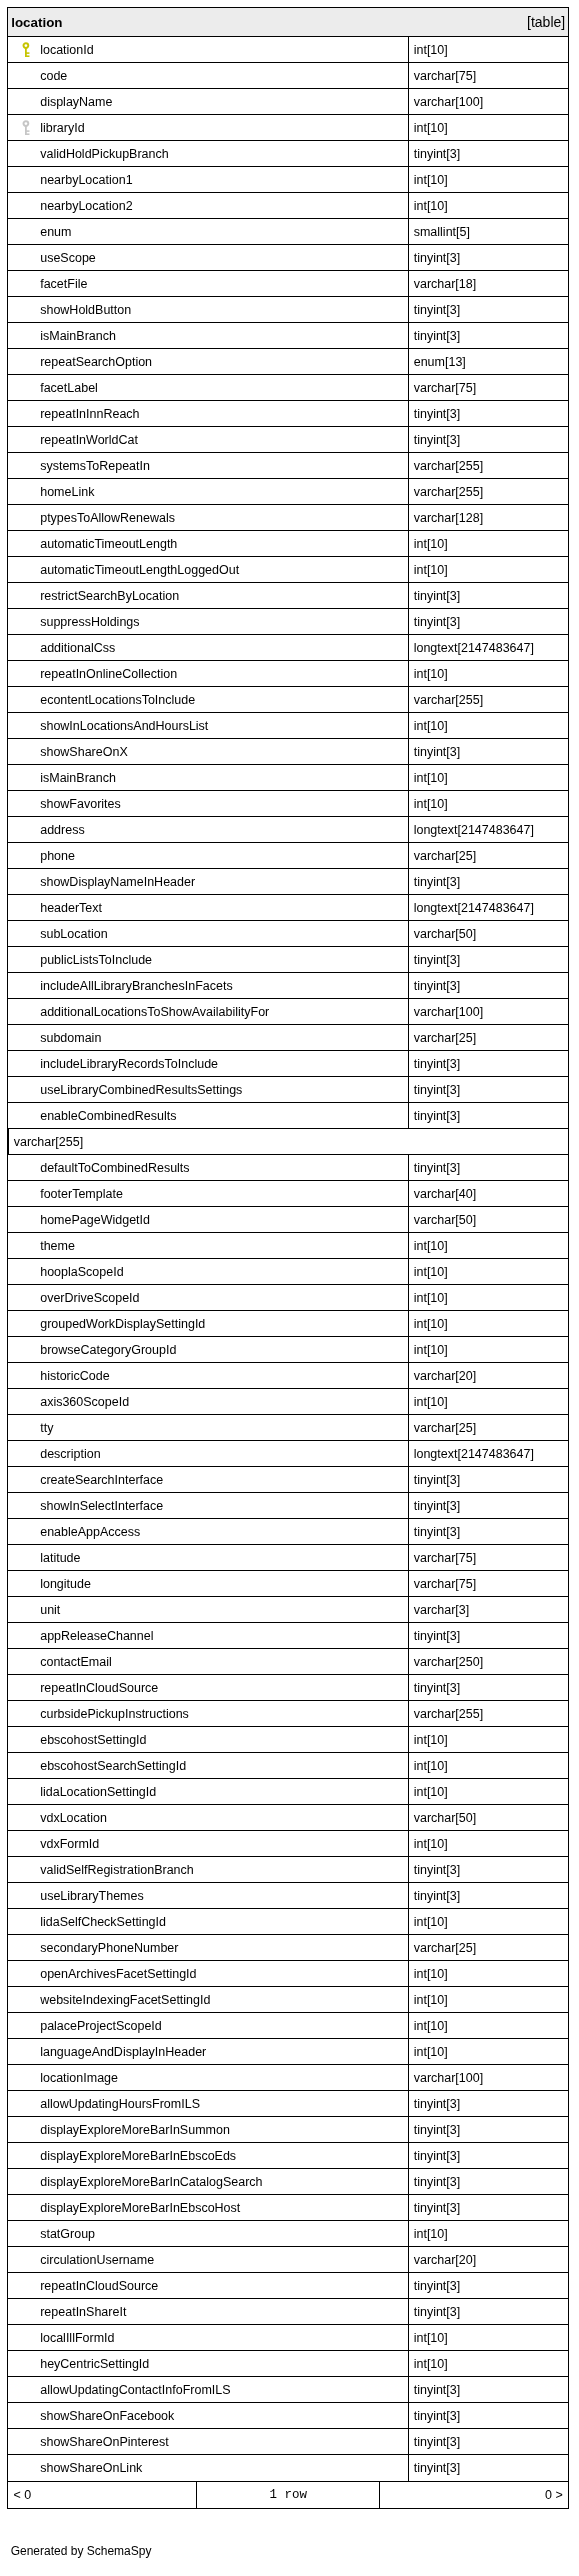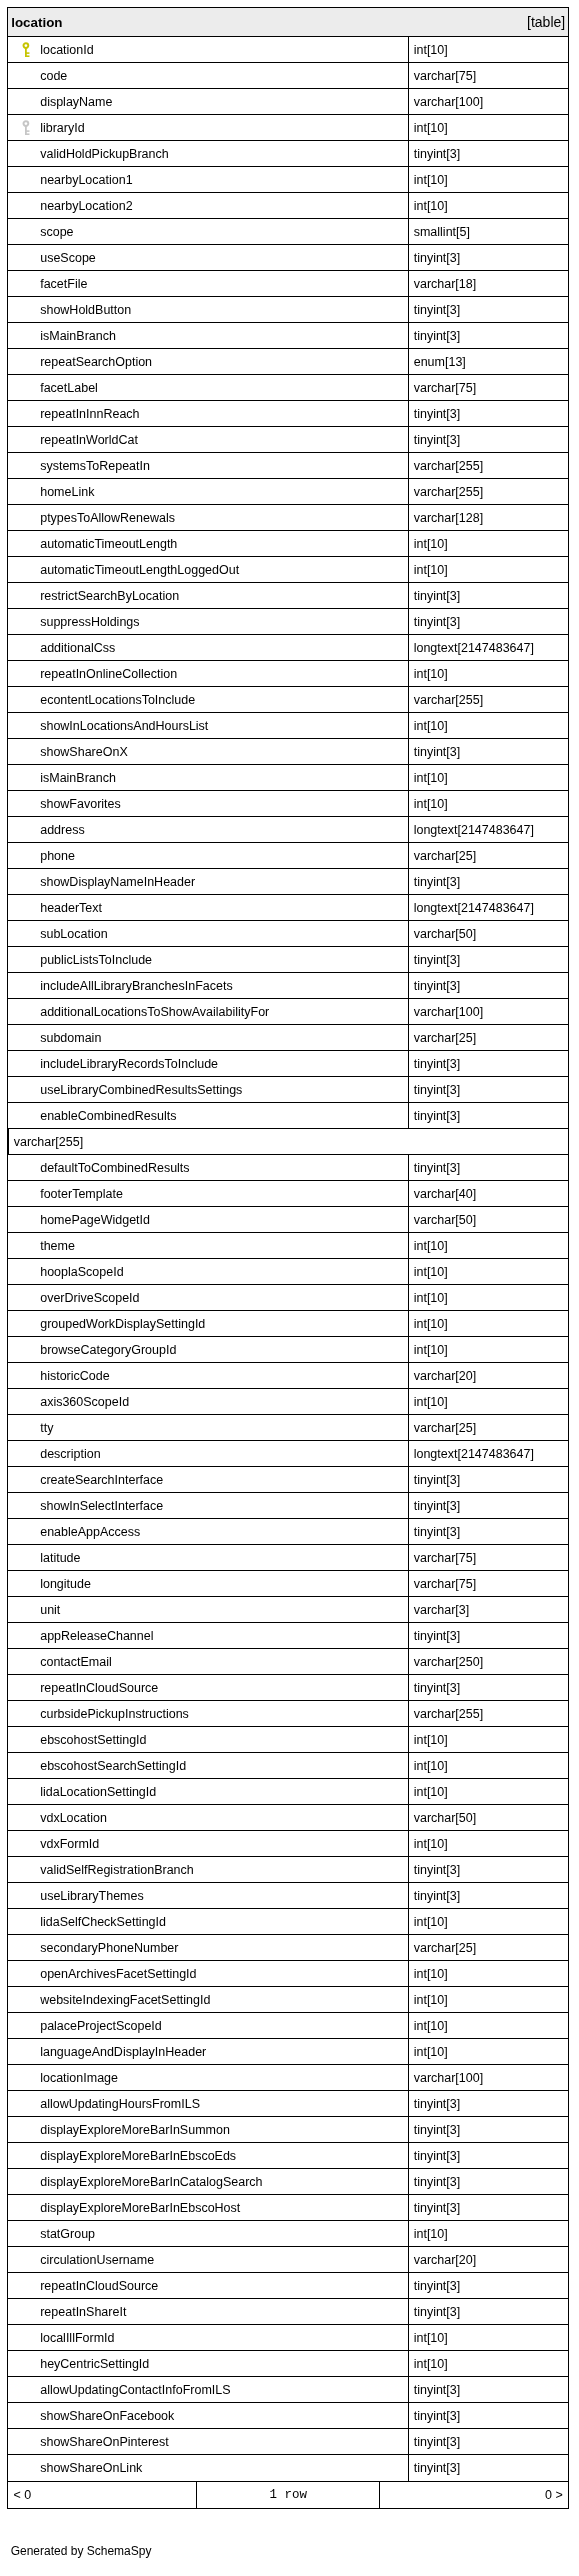--- a/index.html
+++ b/index.html
@@ -135,21 +135,21 @@
         <div class="cell type">int[10]</div>
       </div>
       <div class="row">
         <div class="cell name">
           <span>nearbyLocation2</span>
         </div>
         <div class="cell type">int[10]</div>
       </div>
       <div class="row">
         <div class="cell name">
-          <span>scope</span>
+          <span>enum</span>
         </div>
         <div class="cell type">smallint[5]</div>
       </div>
       <div class="row">
         <div class="cell name">
           <span>useScope</span>
         </div>
         <div class="cell type">tinyint[3]</div>
       </div>
       <div class="row">

